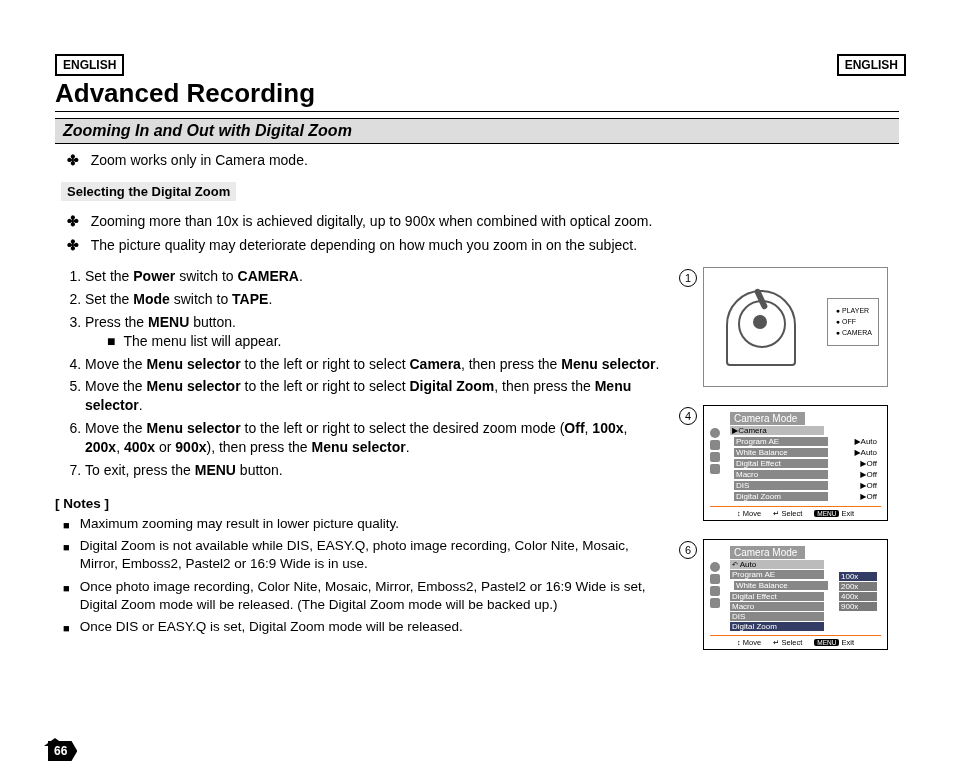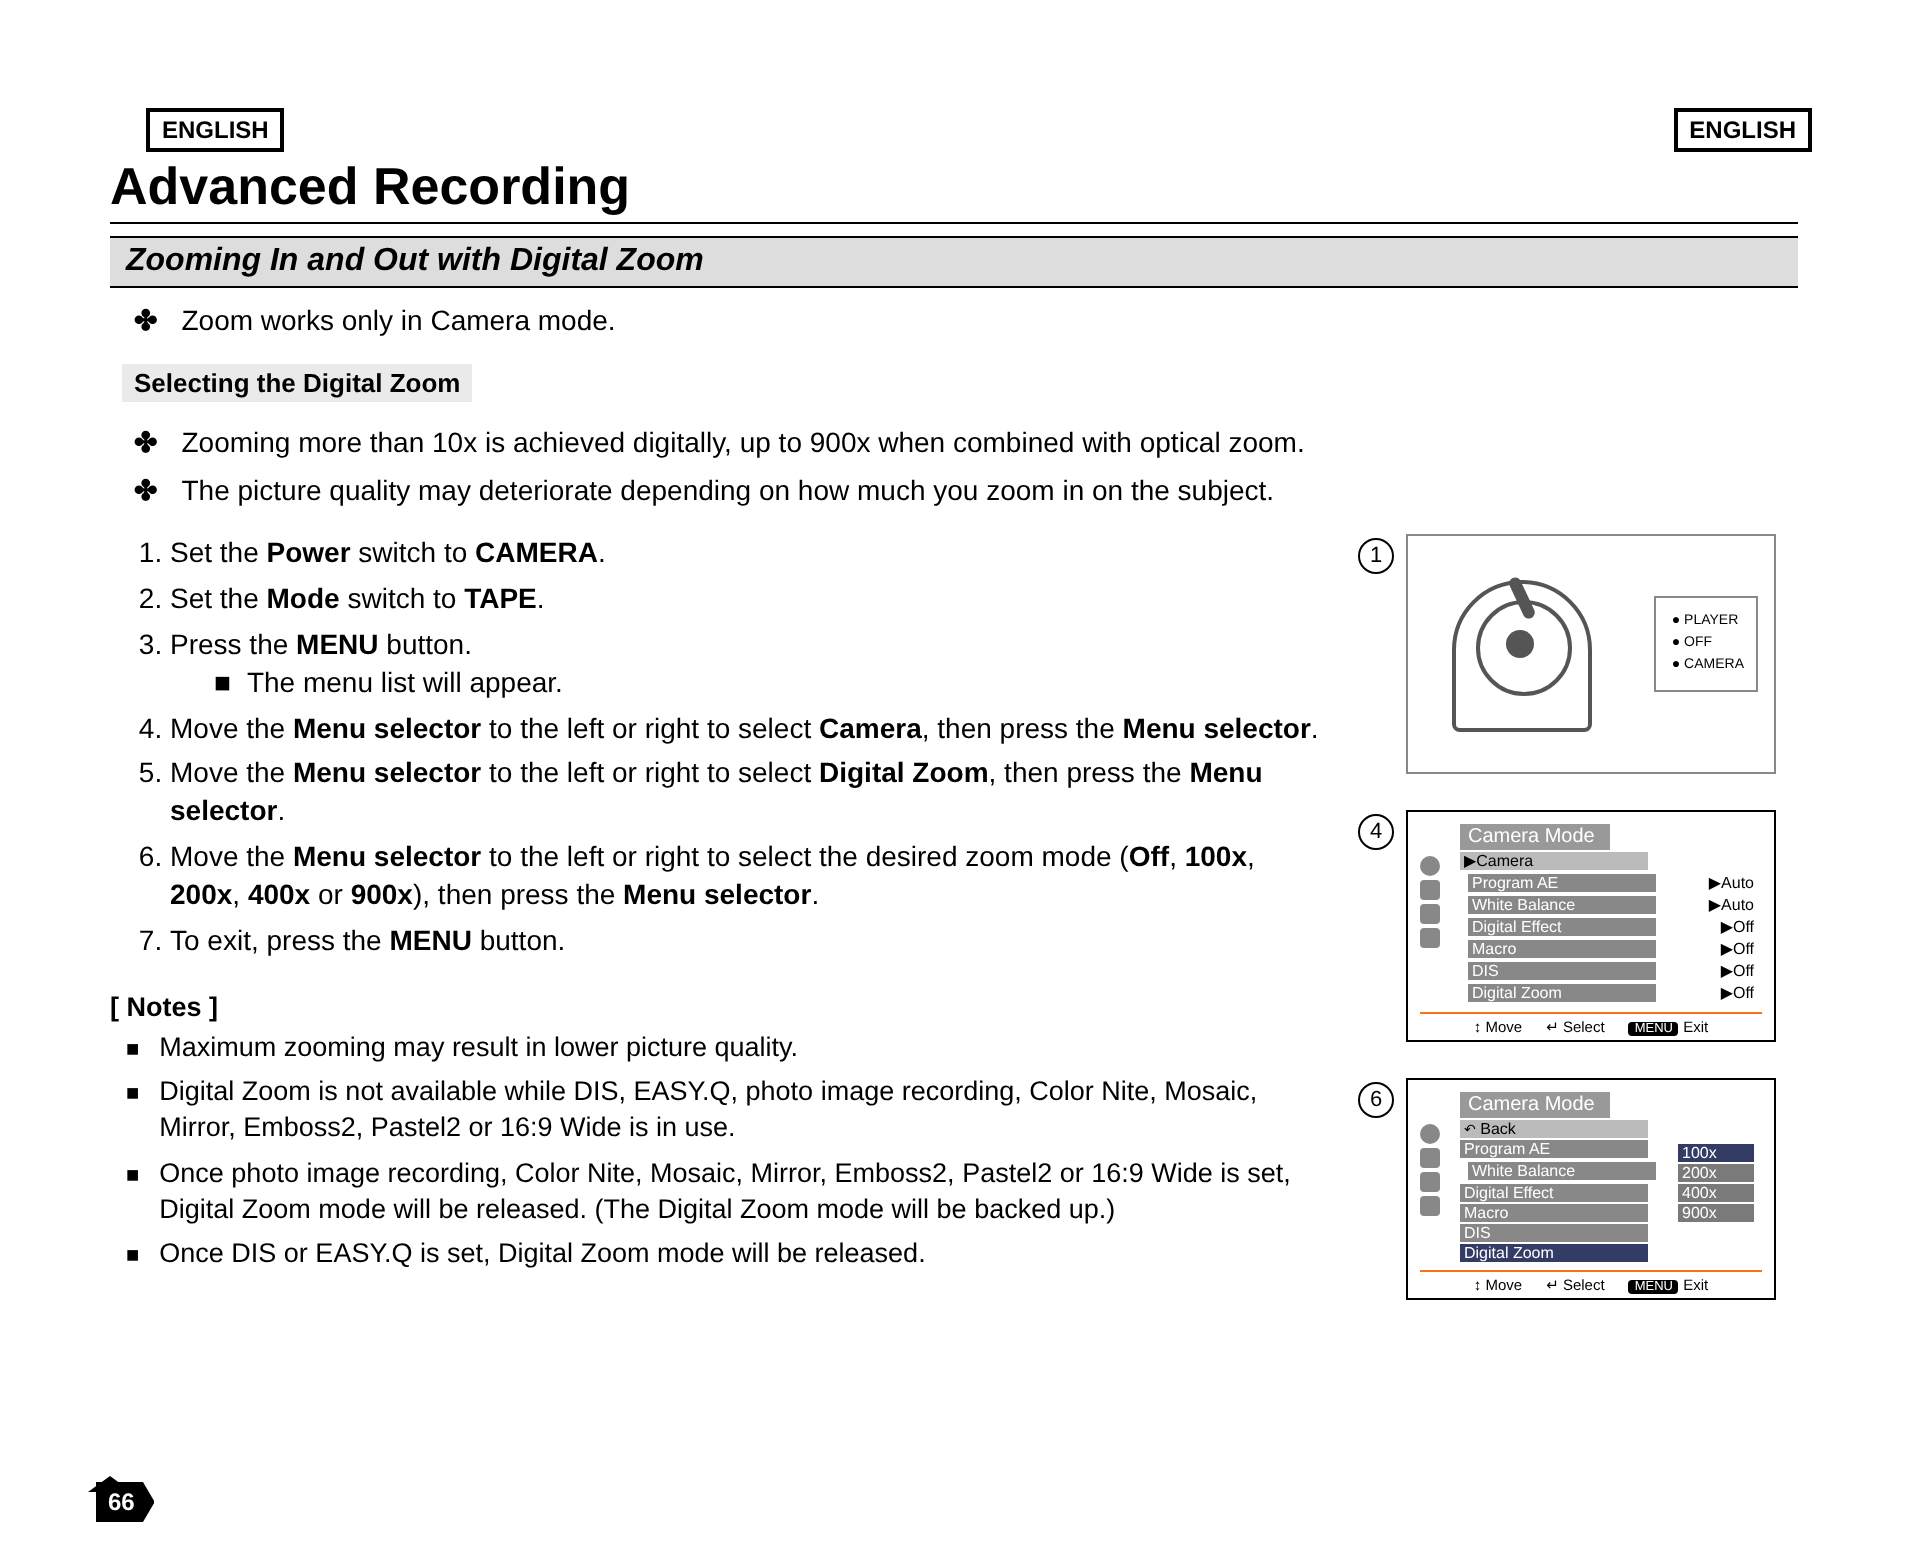--- a/index.html
+++ b/index.html
@@ -1,18 +1,18 @@
 <!DOCTYPE html>
 <html><head>
 <meta charset="utf-8">
 <style>
   * { box-sizing: border-box; margin: 0; padding: 0; }
   body { font-family: Arial, Helvetica, sans-serif; background: #fff; width: 954px; height: 779px; margin: 0 auto; position: relative; }
   .page { padding: 50px 55px 30px 55px; position: relative; height: 100%; }
-  .lang-tab { border: 2px solid #000; padding: 2px 6px; font-weight: bold; font-size: 12px; display: inline-block; background: #fff; margin-left: 18px; }
+  .lang-tab { border: 2px solid #000; padding: 2px 6px; font-weight: bold; font-size: 12px; display: inline-block; background: #fff; }
   .lang-left { position: absolute; top: 54px; left: 55px; }
   .lang-right { position: absolute; top: 54px; right: 48px; }
   .title { font-size: 26px; font-weight: bold; margin-top: 28px; }
   .rule { border: none; border-top: 1.5px solid #000; margin: 2px 0 6px 0; }
   .subtitle-bar { background: #ddd; border-top: 1px solid #000; border-bottom: 1px solid #000; padding: 3px 8px; font-style: italic; font-weight: bold; font-size: 16px; }
   .bullet-row { display: flex; gap: 12px; font-size: 14px; margin: 8px 0 8px 12px; }
   .bullet-row .mark { font-weight: bold; }
   .subhead { background: #eaeaea; display: inline-block; padding: 2px 6px; font-weight: bold; font-size: 13px; margin: 6px 0 4px 6px; }
   .content-cols { display: flex; gap: 18px; margin-top: 14px; justify-content: center; }
   .left-col { flex: 1; font-size: 14px; }
@@ -182,21 +182,21 @@
         <div class="fig-num">6</div>
         <div class="lcd">
           <div class="lcd-icons">
               <span></span>
               <span></span>
               <span></span>
               <span></span>
             </div>
           <div class="lcd-title">Camera Mode</div>
           <div style="margin-left:20px; position:relative;">
-            <div class="lcd-left light"><span style="font-size:7px;">↶</span> <span>Back</span></div>
+            <div class="lcd-left light"><span style="font-size:7px;">↶</span> <span>Auto</span></div>
             <div class="lcd-left">Program AE</div>
             <div class="lcd-row">
                 <div class="lcd-left">White Balance</div>
                 <div class="lcd-right">✓Off</div>
               </div>
             <div class="lcd-left">Digital Effect</div>
             <div class="lcd-left">Macro</div>
             <div class="lcd-left">DIS</div>
             <div class="lcd-left" style="background:#323c64;">Digital Zoom</div>
           </div>

